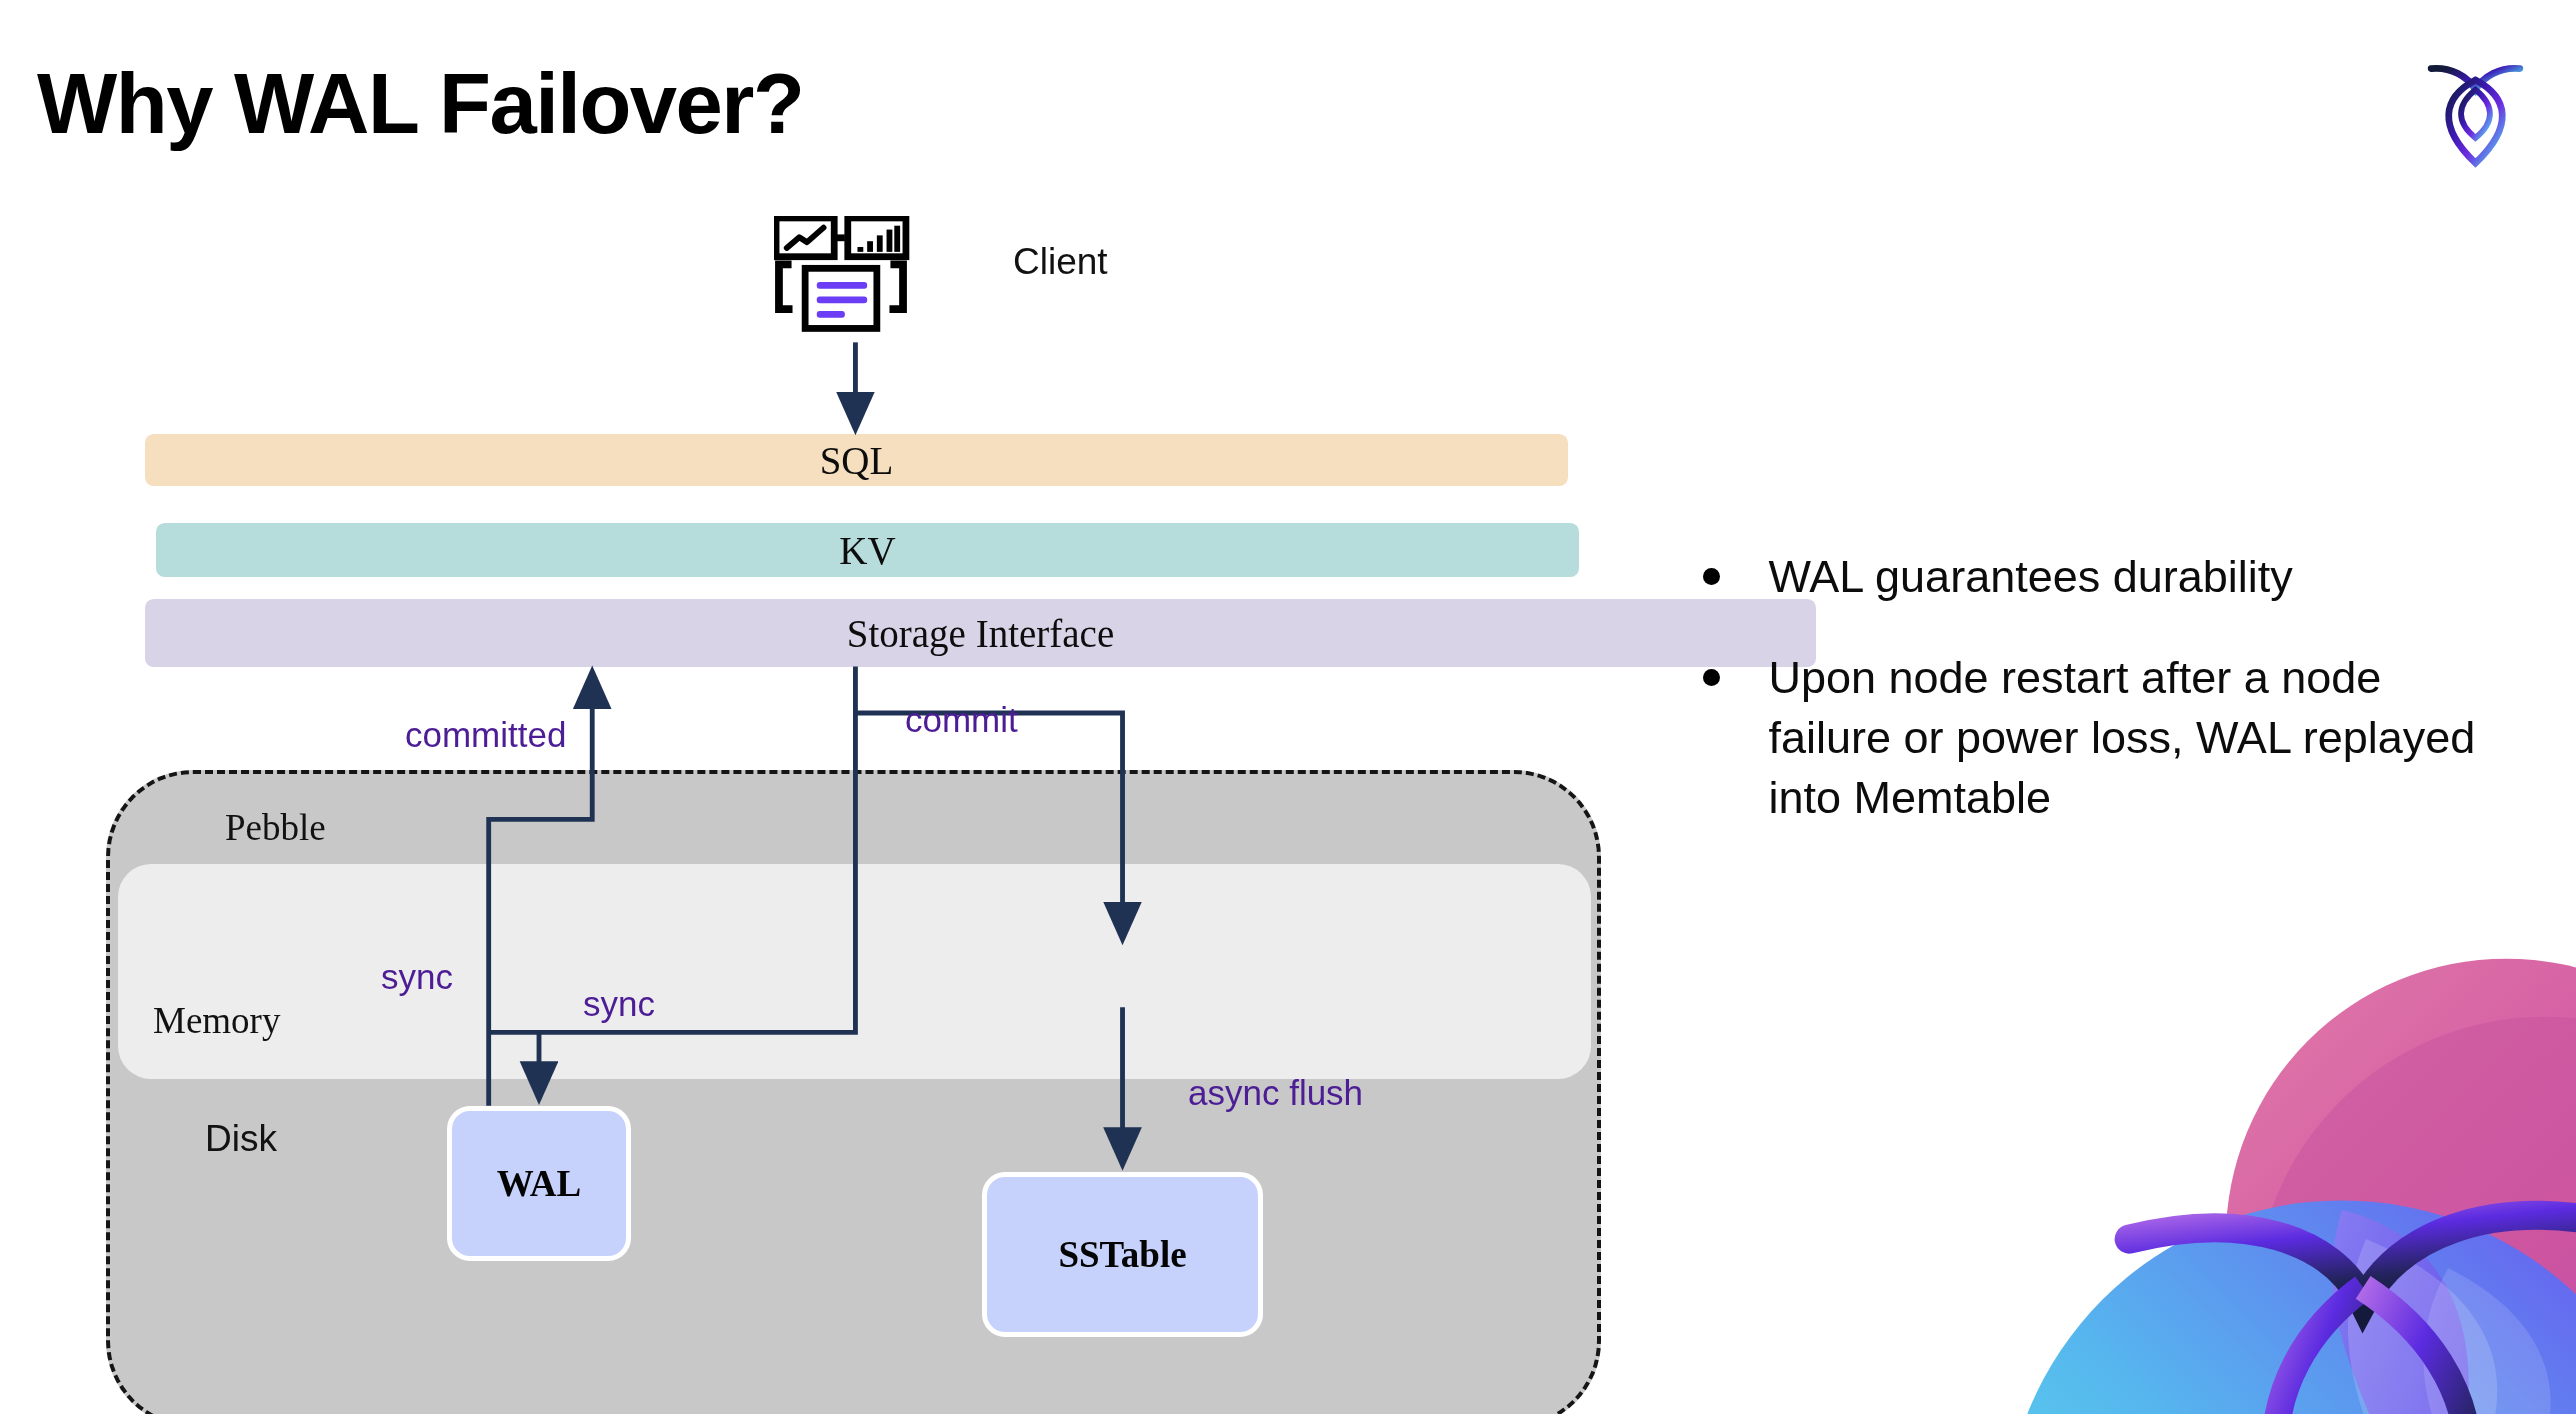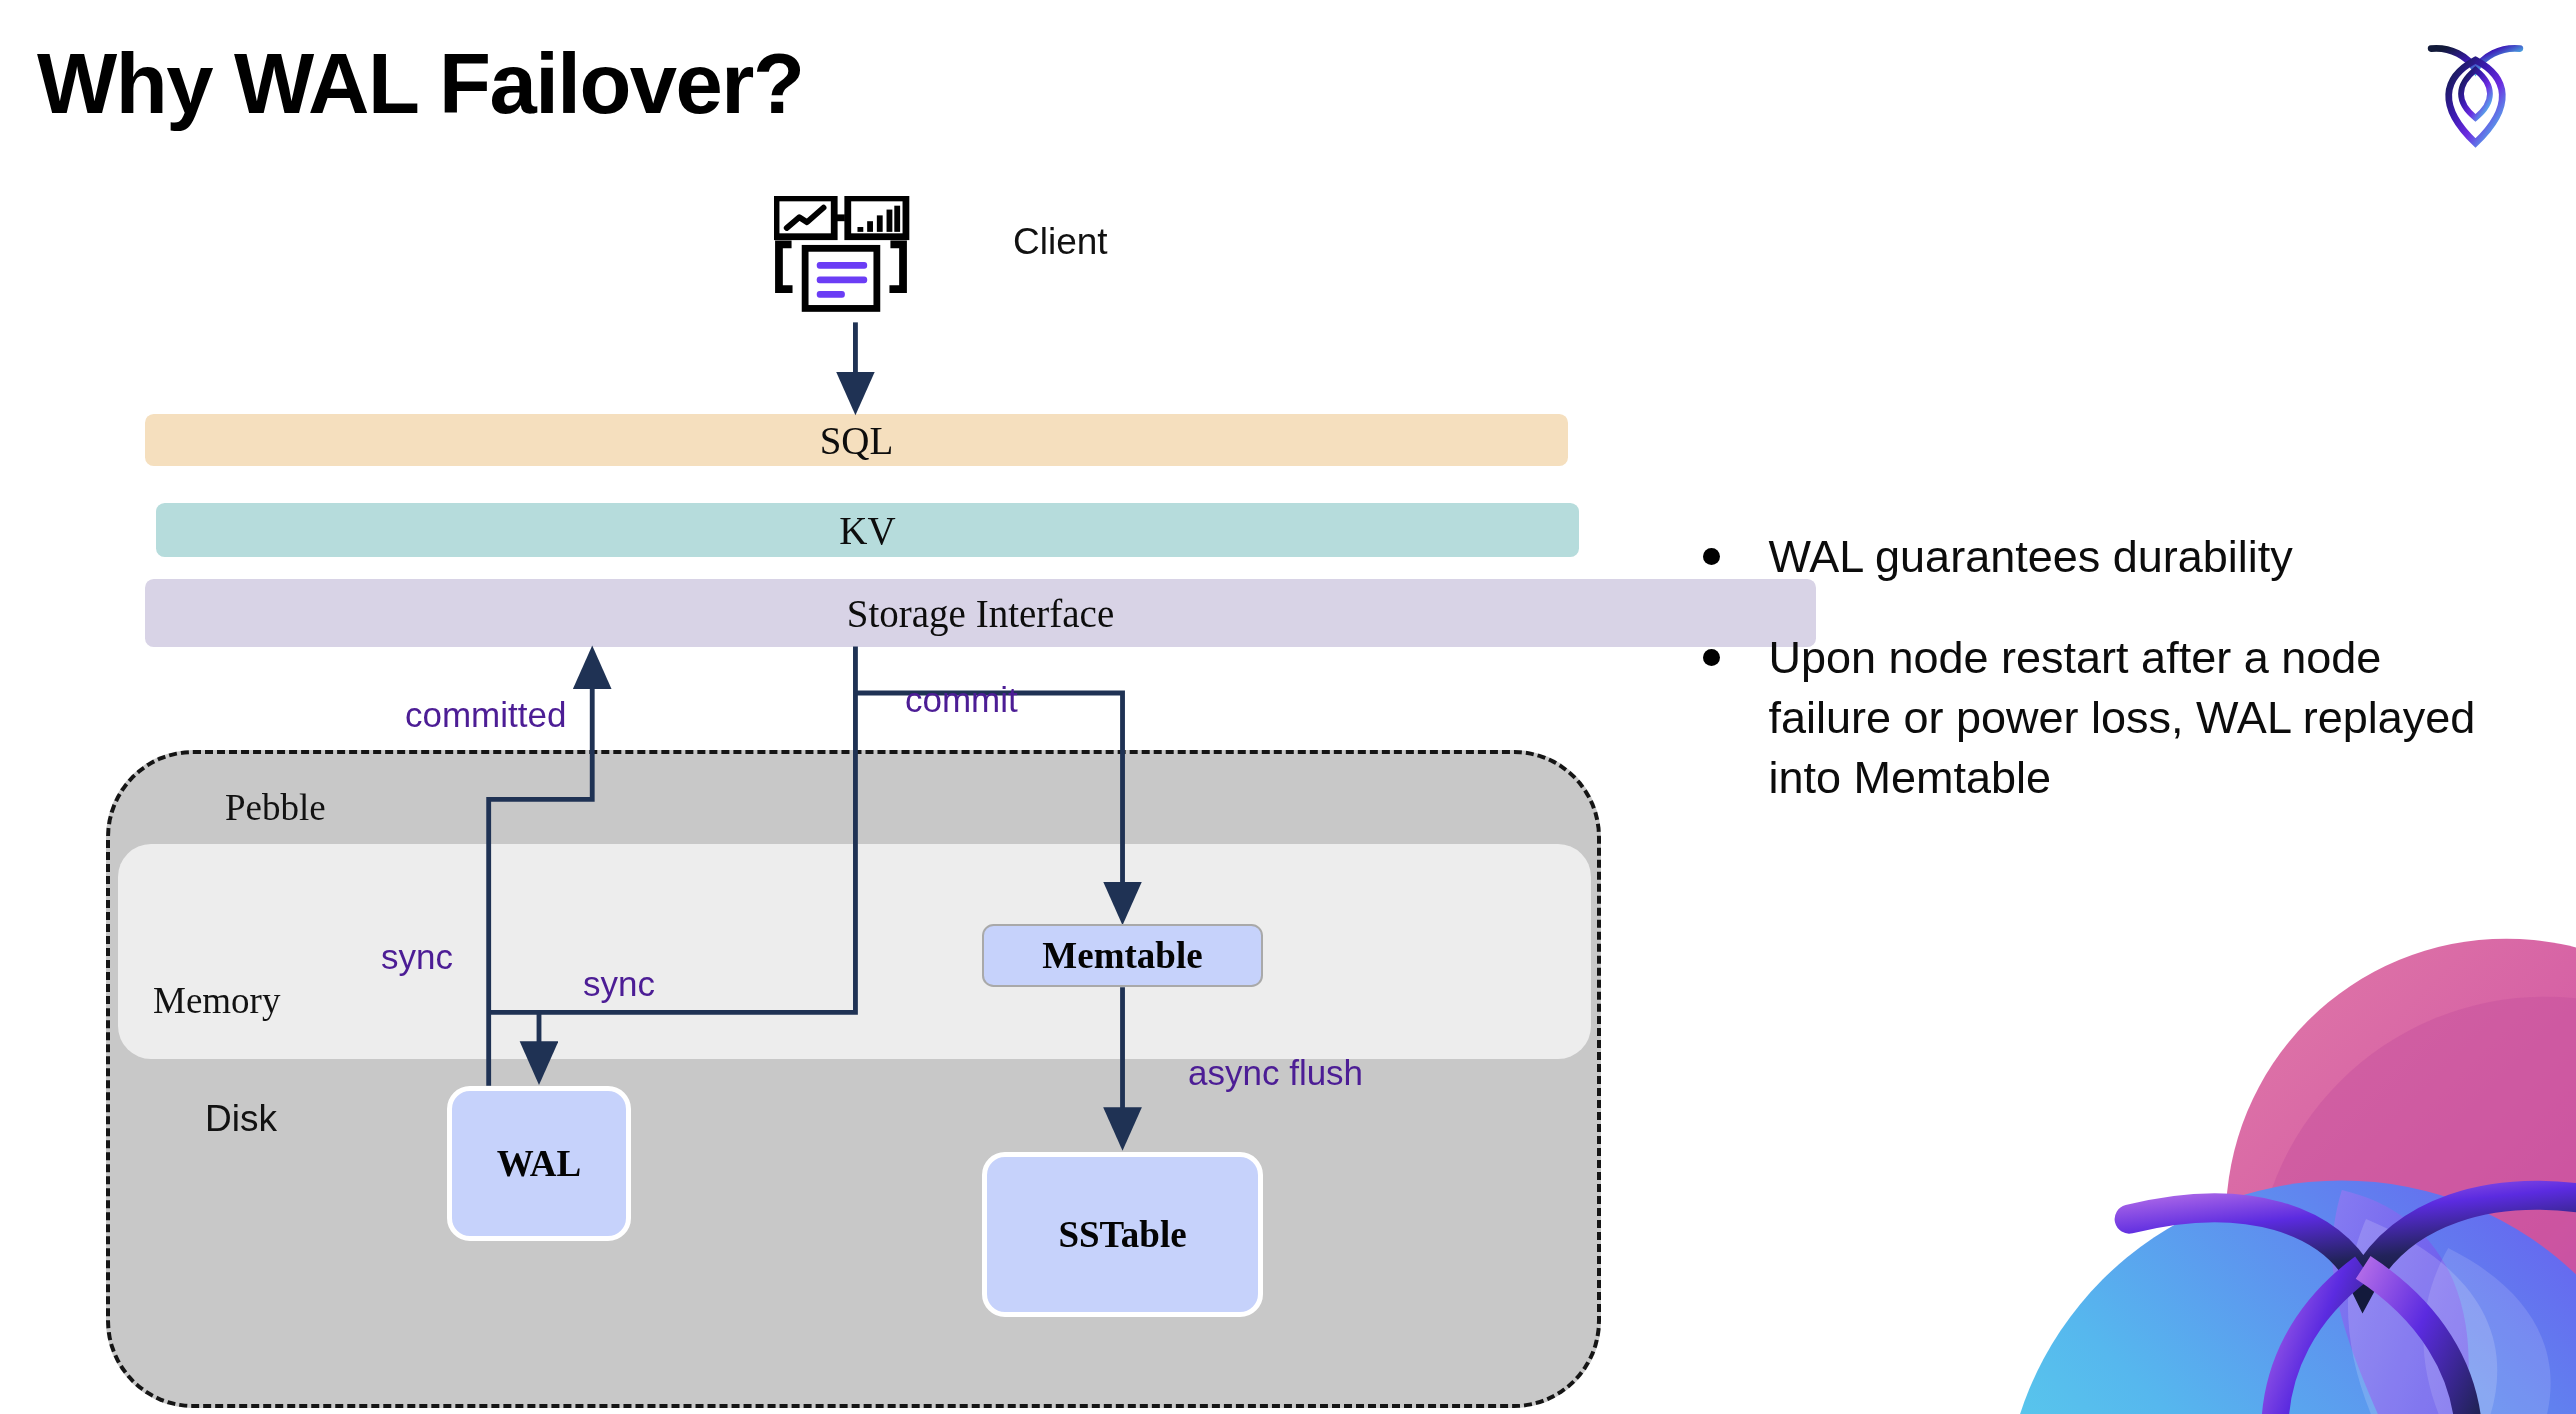--- a/index.html
+++ b/index.html
@@ -1,21 +1,21 @@
 <!DOCTYPE html>
 <html><head>
 <meta charset="utf-8">
 <style>
   html,body{margin:0;padding:0;background:#fff;}
   body{
     width:2576px;height:1415px;position:relative;overflow:hidden;
     font-family:"Liberation Sans",sans-serif;
     -webkit-font-smoothing:antialiased;
   }
-  .slide{position:absolute;inset:0;background:#ffffff;}
+  .slide{position:absolute;inset:0;background:#ffffff;margin-top:20px;}
 
   
   #slide-title{
     position:absolute;left:37px;top:41px;
     font-family:"Liberation Sans",sans-serif;
     font-weight:bold;font-size:85px;letter-spacing:-1.5px;
     color:#000000;white-space:nowrap;line-height:1;
   }
 
   
@@ -198,23 +198,20 @@
     <path d="M884,716 L1160,716 L1160,947" fill="none" stroke="#1f3254" stroke-width="5" marker-end="url(#arrowhead)"></path>
 
     <path d="M505,1122 L505,826 L612,826 L612,676" fill="none" stroke="#1f3254" stroke-width="5" marker-end="url(#arrowhead)"></path>
 
     <path d="M612,676 L612,676" fill="none" stroke="#1f3254" stroke-width="5"></path>
     <path d="M557,1046 L557,1112" fill="none" stroke="#1f3254" stroke-width="5" marker-end="url(#arrowhead)"></path>
 
     <path d="M1160,1020 L1160,1180" fill="none" stroke="#1f3254" stroke-width="5" marker-end="url(#arrowhead)"></path>
   </svg>
 
-  <div class="data-box" id="box-memtable">
-    <span>Memtable</span>
-  </div>
   <div class="data-box" id="box-wal">
     <span>WAL</span>
   </div>
   <div class="data-box" id="box-sstable">
     <span>SSTable</span>
   </div>
 
   <div class="edge-label" id="label-committed">committed</div>
   <div class="edge-label" id="label-commit">commit</div>
   <div class="edge-label" id="label-sync-left">sync</div>

